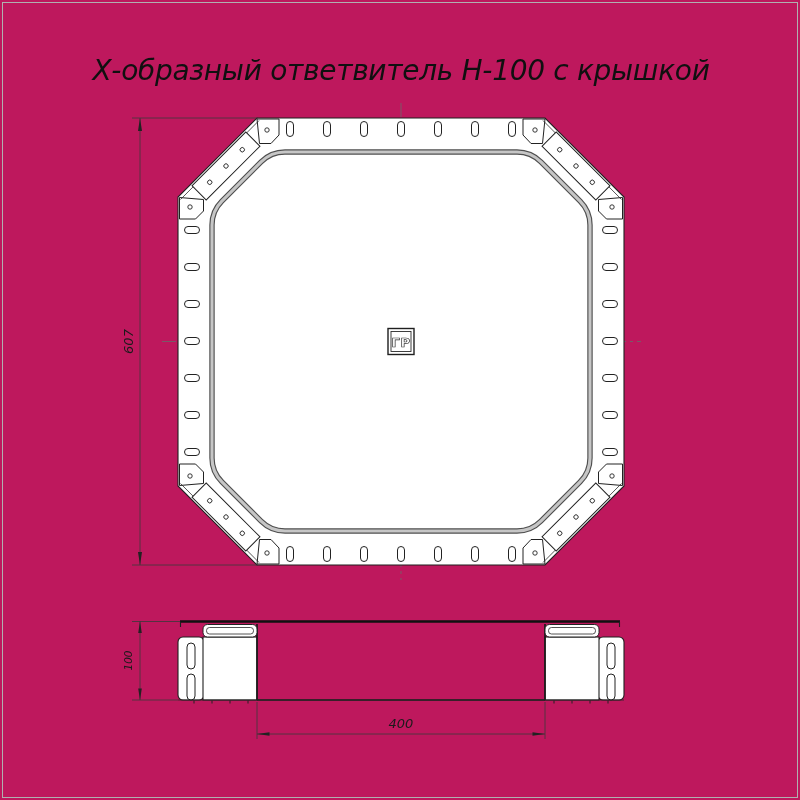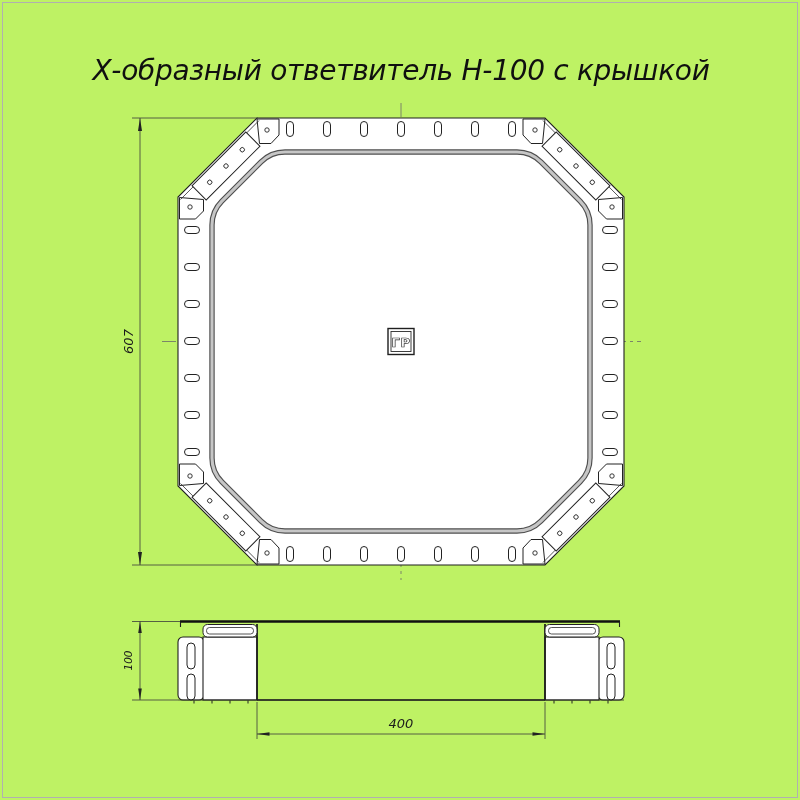--- a/index.html
+++ b/index.html
@@ -1,16 +1,16 @@
 <!DOCTYPE html>
 <html><head>
 <meta charset="utf-8">
 <style>
   html,body{margin:0;padding:0;background:#fff;width:800px;height:800px;overflow:hidden;}
-  #page{position:relative;width:800px;height:800px;background:#bef264;
+  #page{position:relative;width:800px;height:800px;background:#be185d;
         font-family:"DejaVu Sans",sans-serif;}
   svg{display:block;}
   .ln      {fill:none;stroke:#1f1f1f;stroke-width:1.1;}
   .lnw     {fill:#ffffff;stroke:#1f1f1f;stroke-width:1.1;}
   .thin    {fill:none;stroke:#2a2a2a;stroke-width:0.8;}
   .slot    {fill:#ffffff;stroke:#222222;stroke-width:1;}
   .hole    {fill:#ffffff;stroke:#222222;stroke-width:0.9;}
   .bkt     {fill:#ffffff;stroke:#222222;stroke-width:1;}
   .thick   {fill:none;stroke:#111111;stroke-width:2.6;}
   .mid     {fill:none;stroke:#1a1a1a;stroke-width:1.7;}

